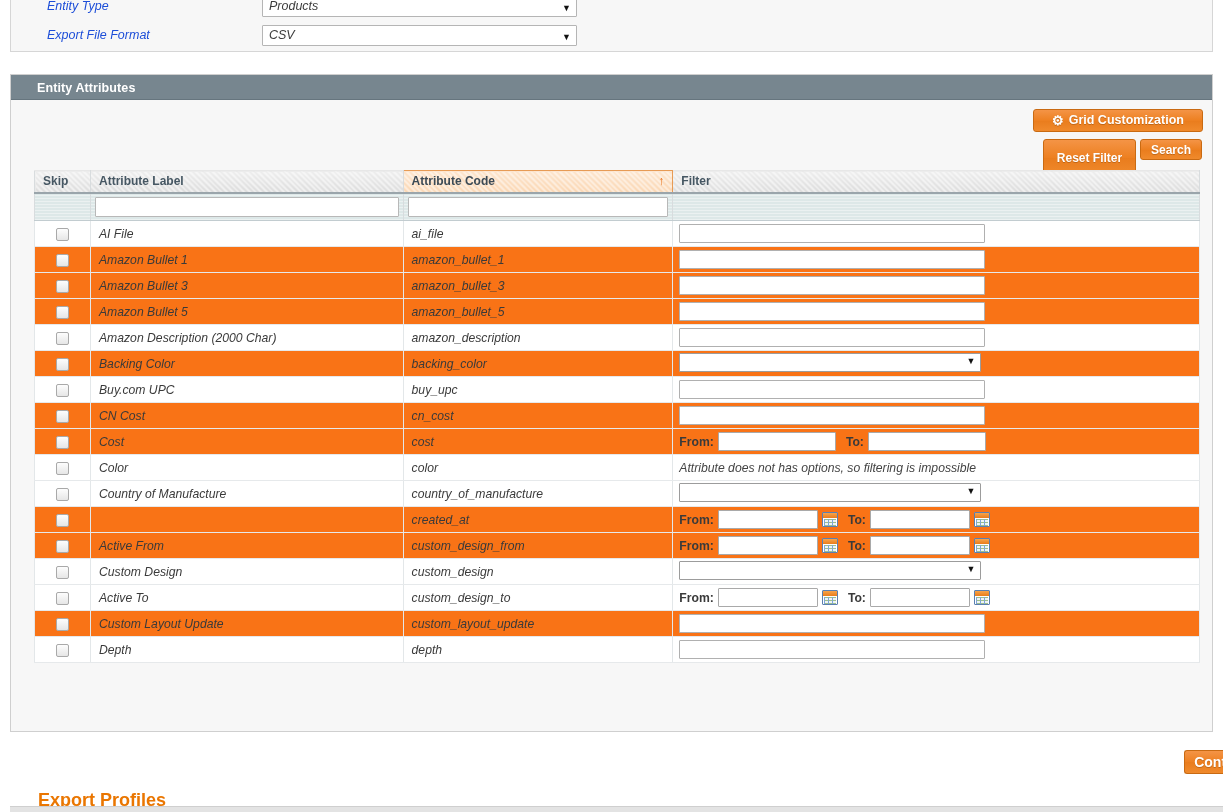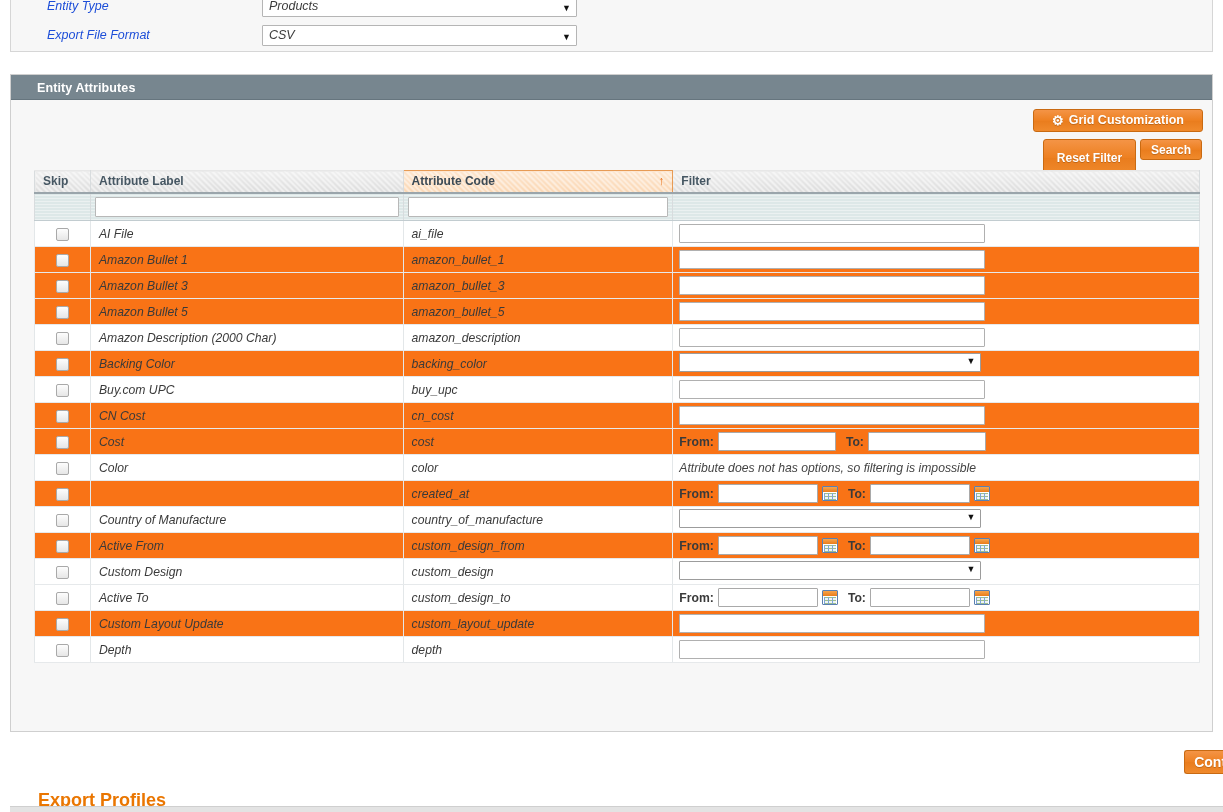--- a/index.html
+++ b/index.html
@@ -387,41 +387,41 @@
             <input class="ri" type="text" style="">
           </div>
         </td>
       </tr>
       <tr class="data-row">
         <td class="skip-c"><span class="cb"></span></td>
         <td>Color</td>
         <td>color</td>
         <td class="filter-c"><span class="f-note">Attribute does not has options, so filtering is impossible</span></td>
       </tr>
+      <tr class="data-row">
+        <td class="skip-c"><span class="cb"></span></td>
+        <td>Country of Manufacture</td>
+        <td>country_of_manufacture</td>
+        <td class="filter-c"><div class="f-select"><span class="caret">▼</span></div></td>
+      </tr>
       <tr class="data-row alt">
         <td class="skip-c"><span class="cb"></span></td>
         <td></td>
         <td>created_at</td>
         <td class="filter-c">
           <div class="f-range date">
             <span class="rl">From:</span>
             <input class="ri" type="text" style="">
             <span class="cal-icon"></span>
             <span class="rl" style="margin-left: 6px;">To:</span>
             <input class="ri" type="text" style="">
             <span class="cal-icon"></span>
           </div>
         </td>
       </tr>
-      <tr class="data-row">
-        <td class="skip-c"><span class="cb"></span></td>
-        <td>Country of Manufacture</td>
-        <td>country_of_manufacture</td>
-        <td class="filter-c"><div class="f-select"><span class="caret">▼</span></div></td>
-      </tr>
       <tr class="data-row alt">
         <td class="skip-c"><span class="cb"></span></td>
         <td>Active From</td>
         <td>custom_design_from</td>
         <td class="filter-c">
           <div class="f-range date">
             <span class="rl">From:</span>
             <input class="ri" type="text" style="">
             <span class="cal-icon"></span>
             <span class="rl" style="margin-left: 6px;">To:</span>

